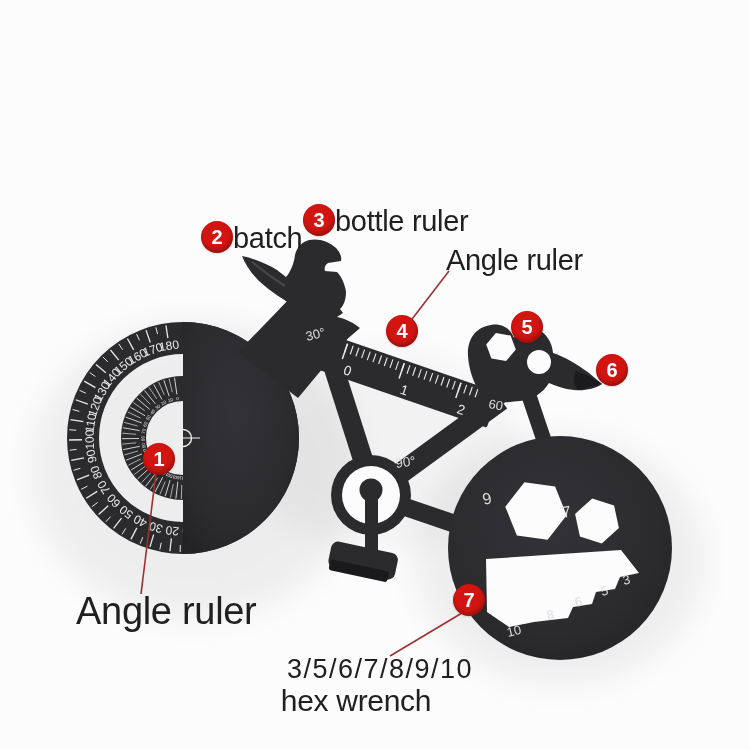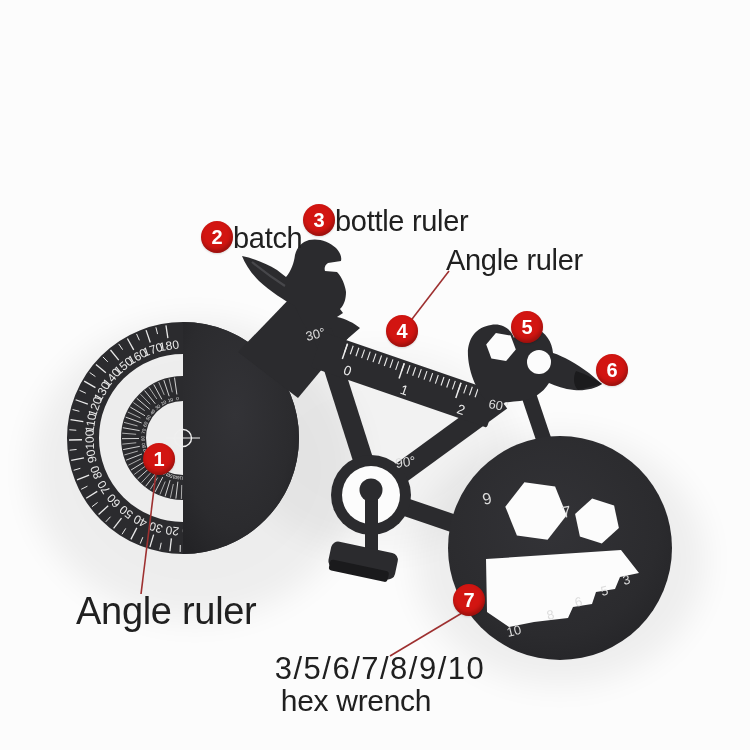--- a/index.html
+++ b/index.html
@@ -312,15 +312,15 @@
       <span>6</span>
     </div>
   <div class="marker" style="left:453px;top:584px">
       <span>7</span>
     </div>
 
   <div class="callout-label" style="left:233px;top:238px">batch</div>
   <div class="callout-label" style="left:335px;top:221px">bottle ruler</div>
   <div class="callout-label" style="left:446px;top:260px">Angle ruler</div>
   <div class="callout-label" style="left:76px;top:611px;font-size:38px">Angle ruler</div>
-  <div class="callout-label centered" style="left:380px;top:669px;font-size:31px;letter-spacing:1.5px">3/5/6/7/8/9/10</div>
+  <div class="callout-label centered" style="left:380px;top:669px;font-size:27px;letter-spacing:1.5px">3/5/6/7/8/9/10</div>
   <div class="callout-label centered" style="left:356px;top:701px;font-size:30px">hex wrench</div>
 </div>
 
 </body></html>

